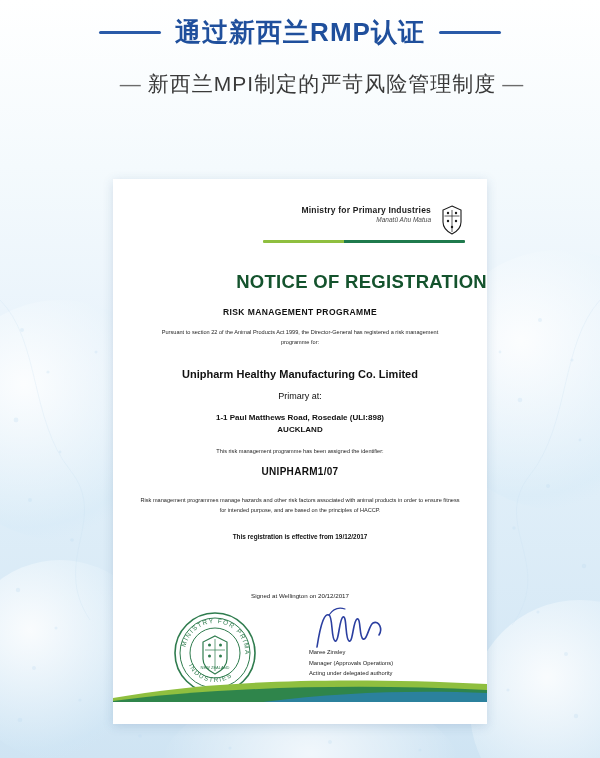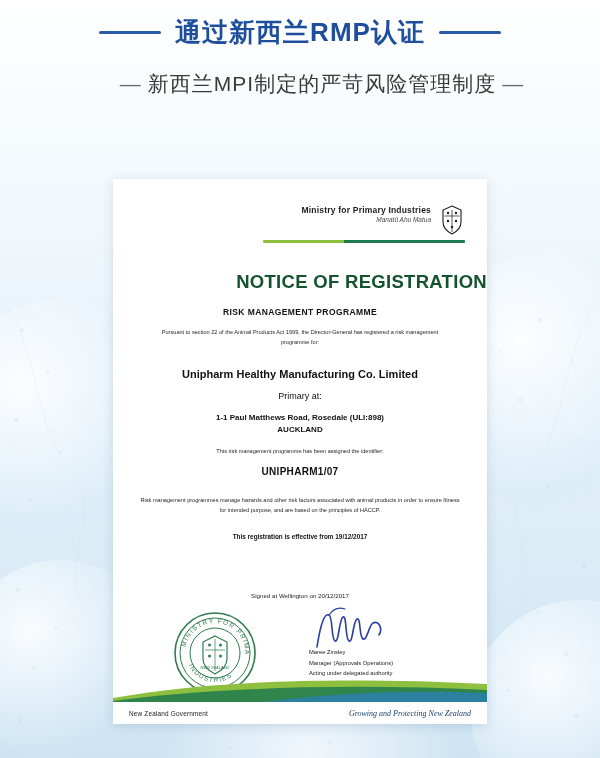--- a/index.html
+++ b/index.html
@@ -427,21 +427,17 @@
       </div>
 
       <div class="cert-footer">
         <div class="footer-swoosh">
           <svg width="374" height="22" viewBox="0 0 374 22" preserveAspectRatio="none">
             <path d="M0 18 C 90 2, 210 -4, 374 4 L374 22 L0 22 Z" fill="#8fbf3f"></path>
             <path d="M0 21 C 100 8, 230 3, 374 10 L374 22 L0 22 Z" fill="#1f7a4d" opacity=".85"></path>
             <path d="M150 22 C 230 12, 300 10, 374 13 L374 22 Z" fill="#2a7fc1" opacity=".7"></path>
           </svg>
         </div>
-        <div class="footer-row">
-          <span class="nz-gov">New Zealand Government</span>
-          <span class="growing">Growing and Protecting New Zealand</span>
-        </div>
       </div>
 
     </div>
   </div>
 </div>
 
 </body></html>

